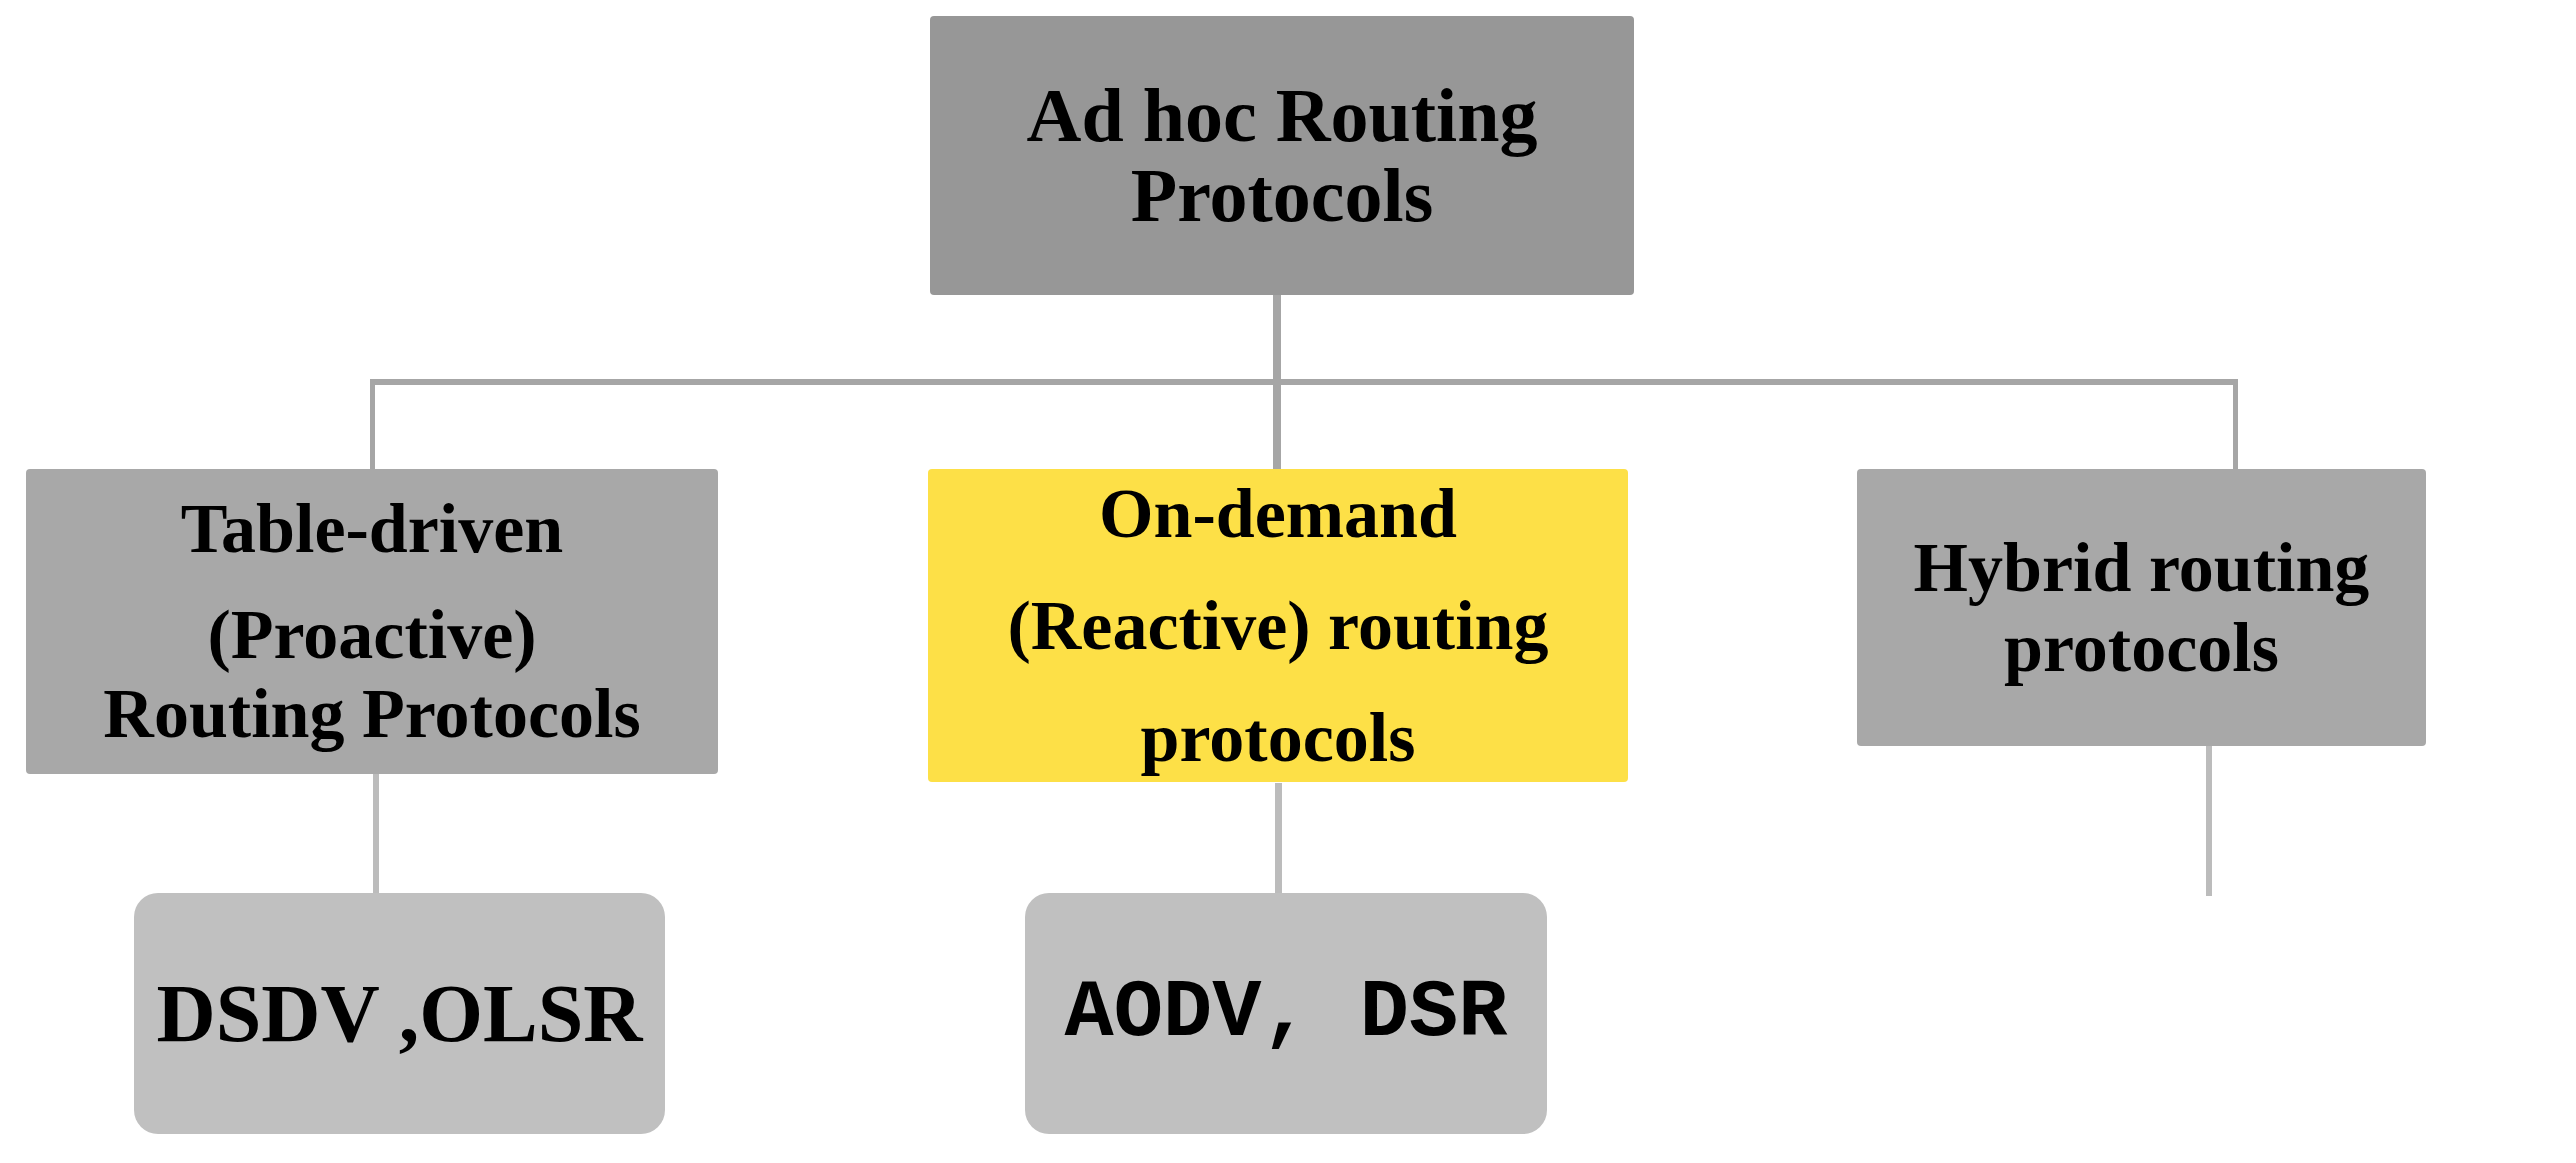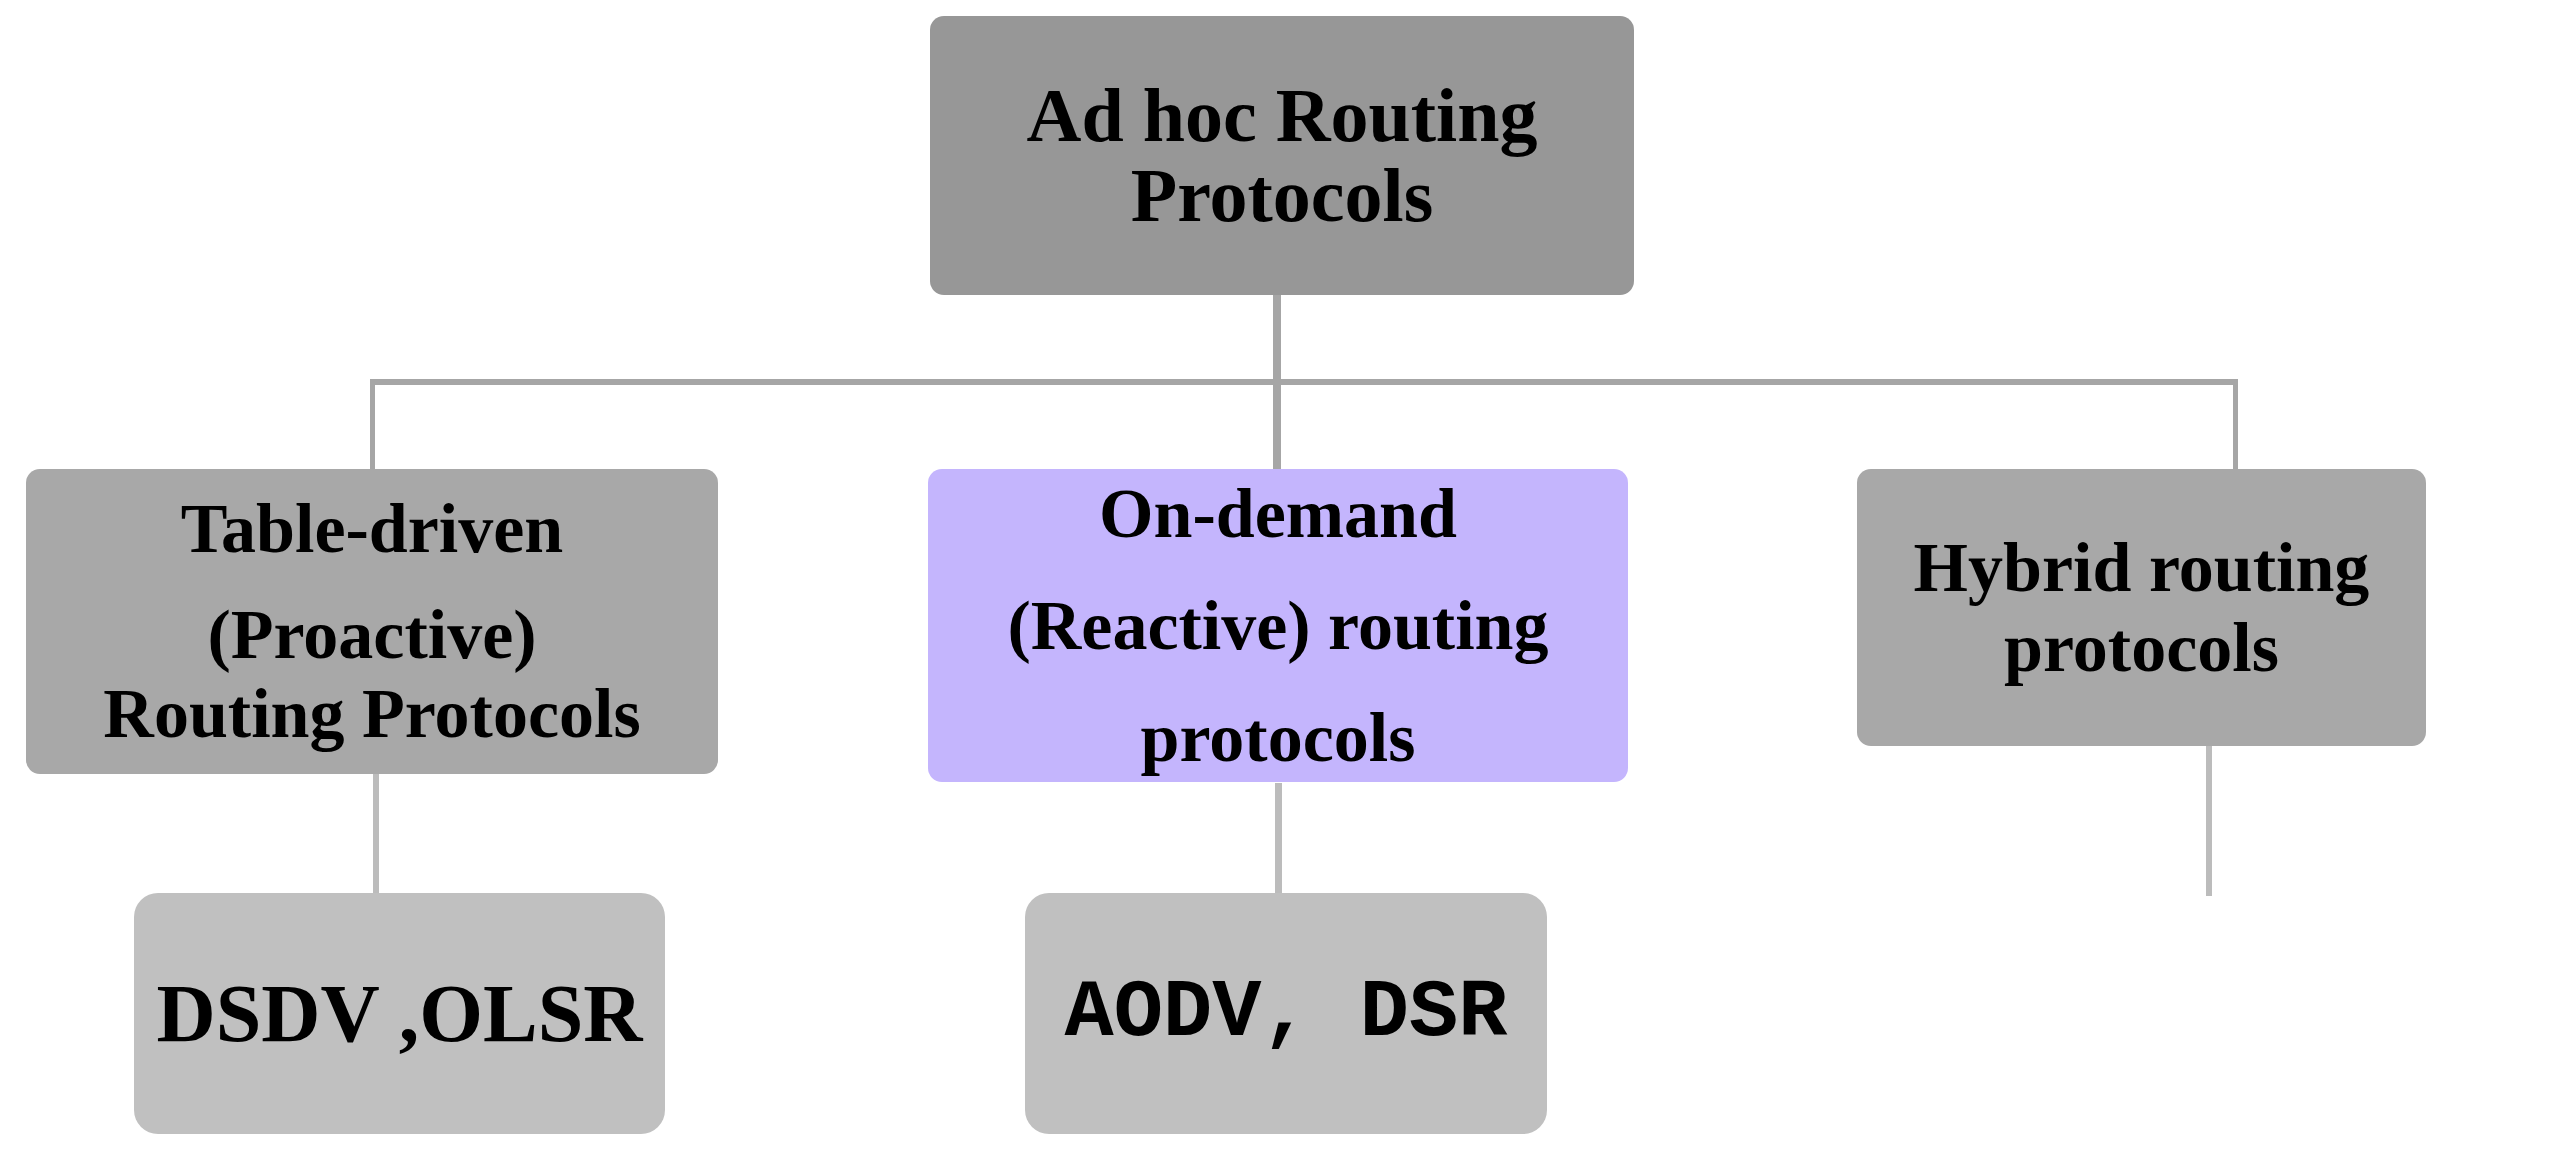--- a/index.html
+++ b/index.html
@@ -30,21 +30,21 @@
   .c-low-r     { left: 2206px; top: 746px; width: 6.3px;  height: 150px; }
 
   
   .node {
     position: absolute;
     display: flex;
     flex-direction: column;
     align-items: center;
     justify-content: center;
     text-align: center;
-    border-radius: 14px;
+    border-radius: 4px;
   }
   .node .ln { display: block; white-space: nowrap; }
 
   .n-root {
     left: 930px; top: 16px; width: 704px; height: 279px;
     font-size: 76px; line-height: 1.05;
   }
   .n-mid-left {
     left: 26px; top: 469px; width: 692px; height: 305px;
     font-size: 70px; line-height: 1.12;
@@ -82,21 +82,21 @@
     <span class="ln">Ad hoc Routing</span>
     <span class="ln">Protocols</span>
   </div>
 
   <div class="node n-mid-left" style="background-color: rgb(168, 168, 168);">
     <span class="ln gap-after">Table-driven</span>
     <span class="ln">(Proactive)</span>
     <span class="ln">Routing Protocols</span>
   </div>
 
-  <div class="node n-mid-center" style="background-color: #c4b5fd; gap: 42px;">
+  <div class="node n-mid-center" style="background-color: #fde047; gap: 42px;">
     <span class="ln">On-demand</span>
     <span class="ln">(Reactive) routing</span>
     <span class="ln">protocols</span>
   </div>
 
   <div class="node n-mid-right" style="background-color: rgb(168, 168, 168);">
     <span class="ln">Hybrid routing</span>
     <span class="ln">protocols</span>
   </div>
 

